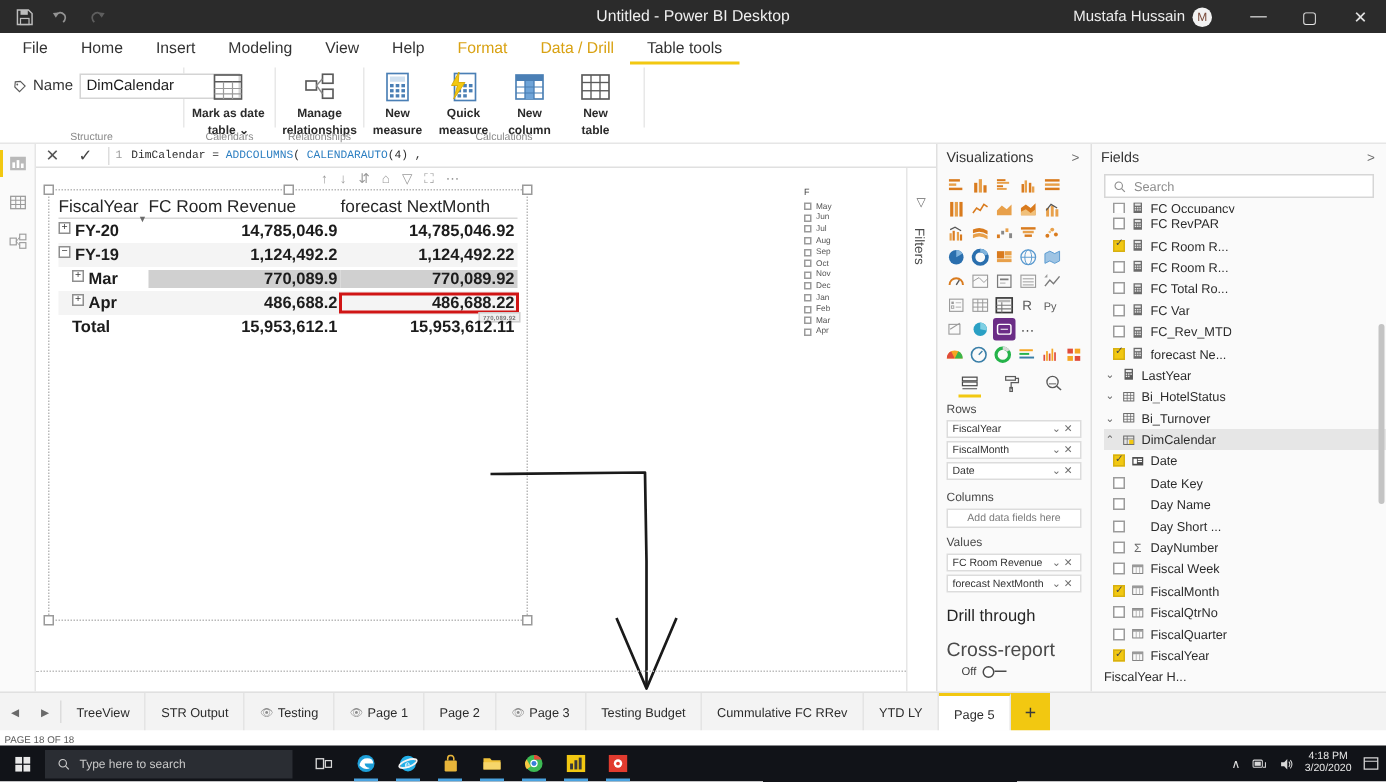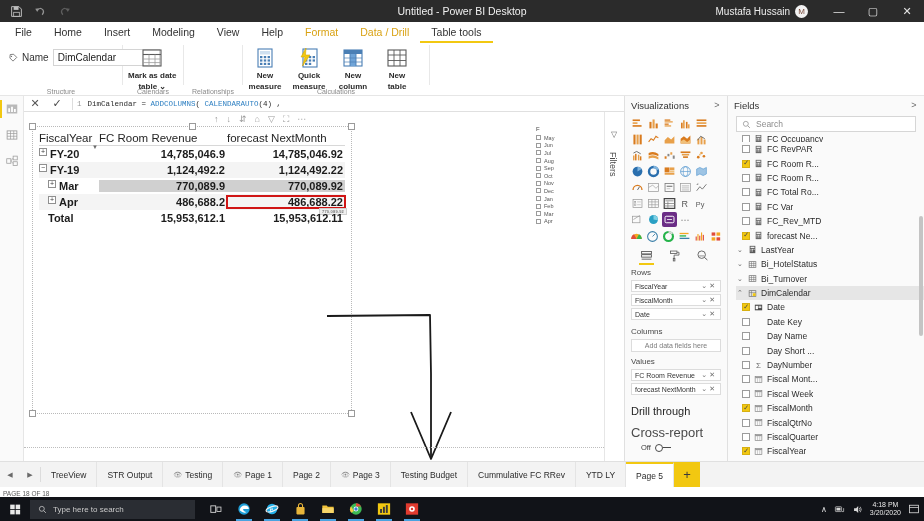--- a/index.html
+++ b/index.html
@@ -318,20 +318,30 @@
             <line x1="15" y1="8.5" x2="15" y2="20" stroke="#9a9a9a" stroke-width=".8"></line>
           </svg>
           <span class="cap">Mark as date</span>
           <span class="cap">table ⌄</span>
         </div>
         <div class="rb-group-label">Calendars</div>
       </div>
       <div class="rb-sep"></div>
 
       <div class="rb-group" style="width:58px;">
+        <div class="rb-btn">
+          <svg class="rb-icon" viewBox="0 0 24 24">
+            <rect x="3" y="8" width="7" height="6" fill="none" stroke="#5a5a5a" stroke-width="1.1"></rect>
+            <rect x="14" y="3.5" width="7" height="6" fill="none" stroke="#5a5a5a" stroke-width="1.1"></rect>
+            <rect x="14" y="13.5" width="7" height="6" fill="none" stroke="#5a5a5a" stroke-width="1.1"></rect>
+            <path d="M10 11 L14 6.5 M10 11 L14 16.5" stroke="#8a8a8a" stroke-width=".9" fill="none"></path>
+          </svg>
+          <span class="cap">Manage</span>
+          <span class="cap">relationships</span>
+        </div>
         <div class="rb-group-label">Relationships</div>
       </div>
       <div class="rb-sep"></div>
 
       <div class="rb-group" style="width:186px;">
         <div class="rb-btn">
           <svg class="rb-icon" viewBox="0 0 24 24">
             <rect x="5" y="3" width="14" height="18" fill="none" stroke="#4a7fb5" stroke-width="1.1"></rect>
             <rect x="7" y="5" width="10" height="3.5" fill="#cfe0f0"></rect>
             <g fill="#4a7fb5">
@@ -1158,30 +1168,20 @@
         <span class="fi"></span>
         <span class="fname">Day Short ...</span>
       </div>
 
       <div class="fld">
         <span class="cbx"></span>
         <span class="sigma">Σ</span>
         <span class="fname">DayNumber</span>
       </div>
 
-      <div class="fld">
-        <span class="cbx"></span>
-        <svg class="fi" viewBox="0 0 16 16">
-            <rect x="2" y="3" width="12" height="10" fill="none" stroke="#7a7a7a" stroke-width="1.1"></rect>
-            <rect x="2" y="3" width="12" height="2.6" fill="#9a9a9a"></rect>
-            <line x1="6.2" y1="5.6" x2="6.2" y2="13" stroke="#9a9a9a" stroke-width=".8"></line>
-            <line x1="10.2" y1="5.6" x2="10.2" y2="13" stroke="#9a9a9a" stroke-width=".8"></line>
-          </svg>
-        <span class="fname">Fiscal Mont...</span>
-      </div>
 
       <div class="fld">
         <span class="cbx"></span>
         <svg class="fi" viewBox="0 0 16 16">
             <rect x="2" y="3" width="12" height="10" fill="none" stroke="#7a7a7a" stroke-width="1.1"></rect>
             <rect x="2" y="3" width="12" height="2.6" fill="#9a9a9a"></rect>
             <line x1="6.2" y1="5.6" x2="6.2" y2="13" stroke="#9a9a9a" stroke-width=".8"></line>
             <line x1="10.2" y1="5.6" x2="10.2" y2="13" stroke="#9a9a9a" stroke-width=".8"></line>
           </svg>
         <span class="fname">Fiscal Week</span>

